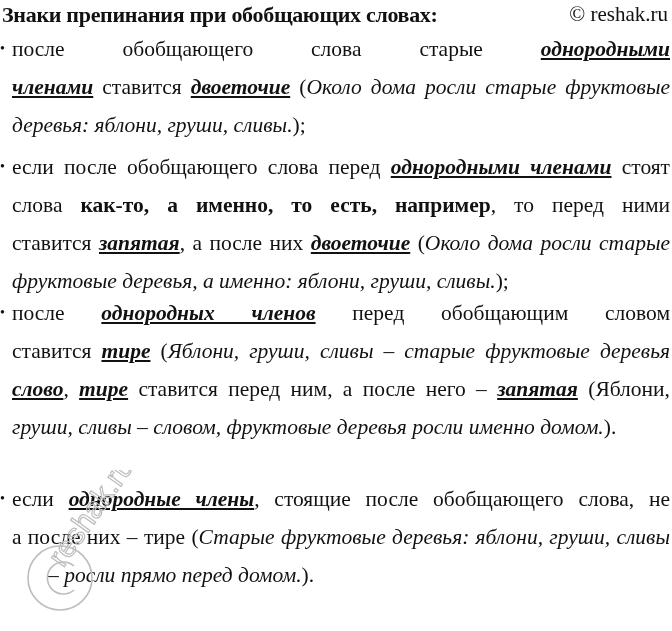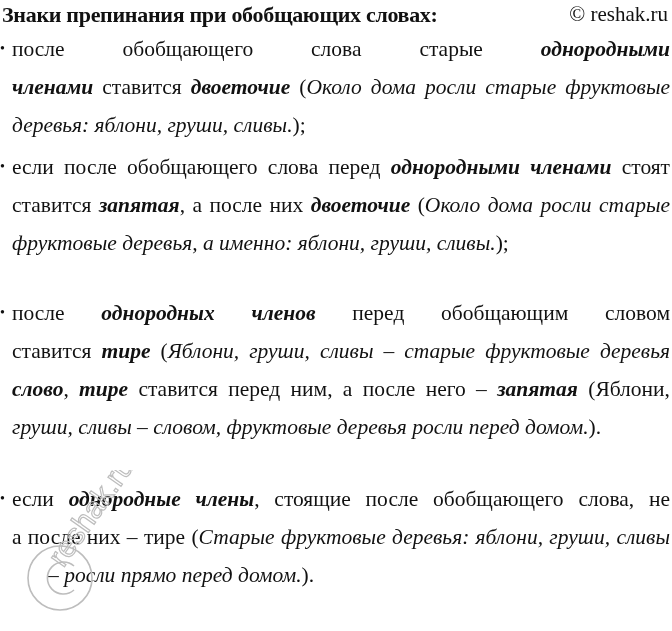--- a/index.html
+++ b/index.html
@@ -6,21 +6,21 @@
   body { width: 672px; height: 631px; overflow: hidden; position: relative;
          font-family: "Liberation Serif", serif; color: #111; }
   .page { position: absolute; left: 0; top: 0; width: 672px; }
   .header { position: absolute; left: 2px; top: 4px; width: 668px; height: 24px; text-decoration: underline; }
   .title { position: absolute; left: 0; top: -2px; font-weight: bold; font-size: 22px; letter-spacing: -0.3px; white-space: nowrap; }
   .copyright { position: absolute; right: 2px; top: -2px; font-size: 21px; white-space: nowrap; }
   .item { position: absolute; left: 0; width: 670px; font-size: 21.5px; line-height: 38px; text-align: justify; }
   .item .line { display: block; padding-left: 12px; height: 38px; white-space: nowrap; overflow: visible; }
   .item .line.just { text-align: justify; text-align-last: justify; white-space: normal; }
   .bullet { position: absolute; left: 0; font-size: 14px; }
-  b i, i b, .bi { font-weight: bold; font-style: italic; }
+  b i, i b, .bi { font-weight: bold; font-style: italic; text-decoration: underline; }
   .b { font-weight: bold; }
   .watermark { position: absolute; left: 18px; top: 470px; width: 120px; height: 150px; pointer-events: none; }
 </style>
 </head>
 <body>
 
 <div class="page">
   <div class="header">
     <div class="title">Знаки препинания при обобщающих словах:</div>
     <div class="copyright">© reshak.ru</div>
@@ -28,29 +28,30 @@
 
   <div class="item" id="rule0" style="top:30px">
       <span class="bullet">•</span>
       <span class="line just"><span>после</span><span> обобщающего</span><span> слова</span><span> старые </span><span class="bi">однородными</span></span>
       <span class="line just"><span class="bi">членами</span><span> ставится </span><span class="bi">двоеточие</span><span> (</span><span style="font-style: italic;">Около дома росли старые фруктовые</span></span>
       <span class="line"><span style="font-style: italic;">деревья: яблони, груши, сливы.</span><span>);</span></span>
     </div>
   <div class="item" id="rule1" style="top:148px">
       <span class="bullet">•</span>
       <span class="line just"><span>если после обобщающего слова перед </span><span class="bi">однородными членами</span><span> стоят</span></span>
+      <span class="line just"><span>слова </span><span class="b">как-то, а именно, то есть, например</span><span>, то перед ними</span></span>
       <span class="line just"><span>ставится </span><span class="bi">запятая</span><span>, а после них </span><span class="bi">двоеточие</span><span> (</span><span style="font-style: italic;">Около дома росли старые</span></span>
       <span class="line"><span style="font-style: italic;">фруктовые деревья, а именно: яблони, груши, сливы.</span><span>);</span></span>
     </div>
   <div class="item" id="rule2" style="top:294px">
       <span class="bullet">•</span>
       <span class="line just"><span>после </span><span class="bi">однородных членов</span><span> перед обобщающим словом</span></span>
       <span class="line just"><span>ставится </span><span class="bi">тире</span><span> (</span><span style="font-style: italic;">Яблони, груши, сливы – старые фруктовые деревья</span></span>
       <span class="line just"><span class="bi">слово</span><span>, </span><span class="bi">тире</span><span> ставится перед ним, а после него – </span><span class="bi">запятая</span><span> (</span><span style="">Яблони,</span></span>
-      <span class="line"><span style="font-style: italic;">груши, сливы – словом, фруктовые деревья росли перед домом.</span><span>).</span></span>
+      <span class="line"><span style="font-style: italic;">груши, сливы – словом, фруктовые деревья росли именно домом.</span><span>).</span></span>
     </div>
   <div class="item" id="rule3" style="top:480px">
       <span class="bullet">•</span>
       <span class="line just"><span>если </span><span class="bi">однородные члены</span><span>, стоящие после обобщающего слова, не</span></span>
       <span class="line just"><span>а после них – тире (</span><span style="font-style: italic;">Старые фруктовые деревья: яблони, груши, сливы</span></span>
       <span class="line"><span style="font-style: italic; margin-left: 36px;">– росли прямо перед домом.</span><span>).</span></span>
     </div>
 
   <svg class="watermark" viewBox="0 0 120 150">
     <g fill="none" stroke="#bdbdbd" stroke-width="1.6">

